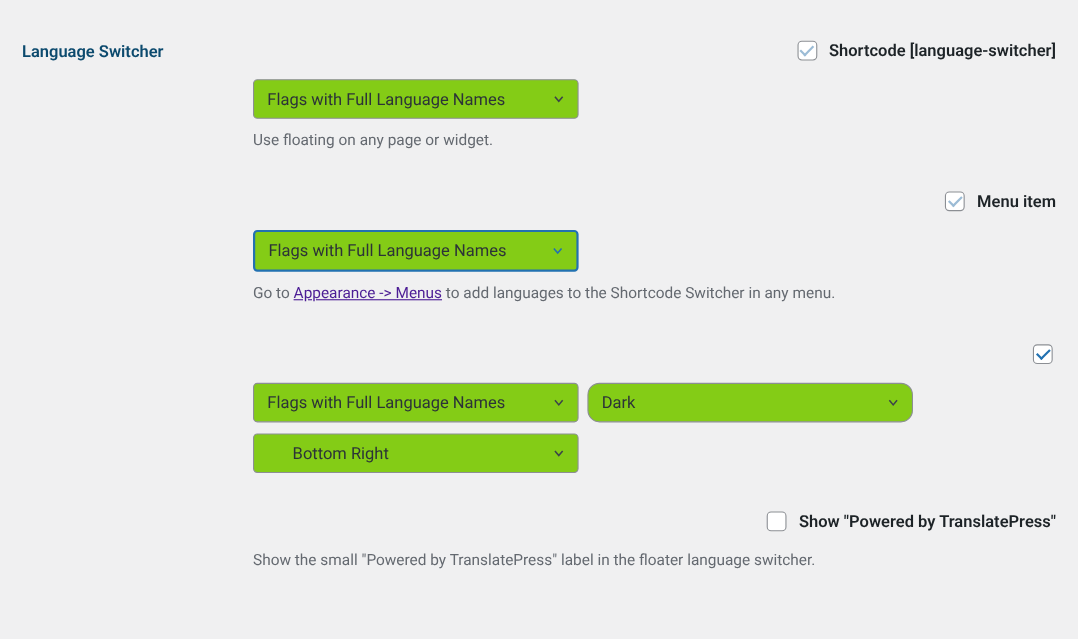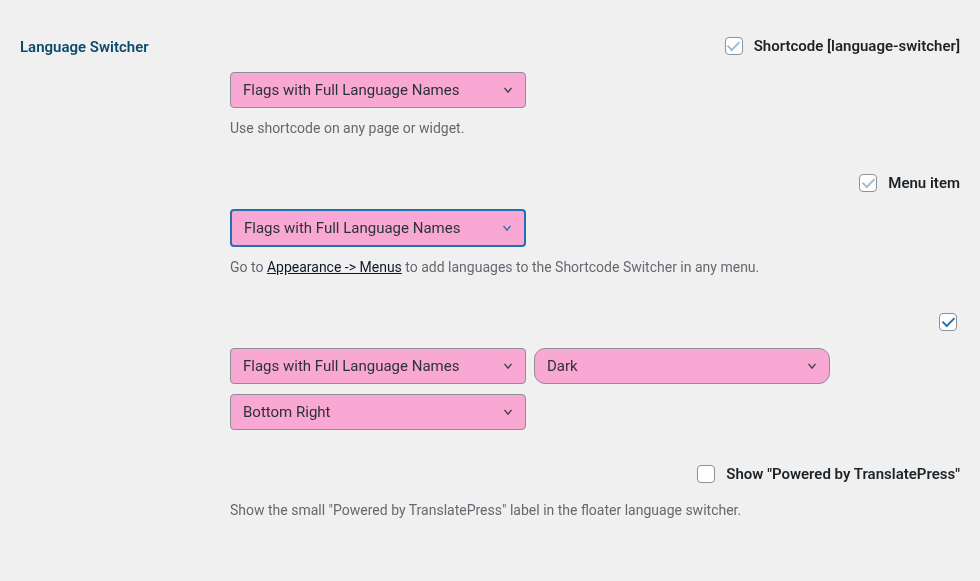--- a/index.html
+++ b/index.html
@@ -76,21 +76,21 @@
     border-color: #9cbcd6;
   }
   .select-row {
     display: flex;
     gap: 8px;
     margin-bottom: 10px;
   }
   .wp-select {
     position: relative;
     display: inline-block;
-    background: #f9a8d4;
+    background: #84cc16;
     border: 1px solid #8c8f94;
     border-radius: 4px;
     height: 36px;
     min-width: 296px;
     cursor: pointer;
   }
   .wp-select.focused {
     border: 2px solid #2271b1;
     height: 38px;
   }
@@ -112,25 +112,25 @@
     pointer-events: none;
   }
   .wp-select .chev svg { display:block; }
   .helper-text {
     color: #646970;
     font-size: 14px;
     margin-top: 8px;
     line-height: 1.5;
   }
   a.wp-link {
-    color: #0f172a;
+    color: #4c1d95;
     text-decoration: underline;
     cursor: pointer;
   }
-  .pos-select { min-width: 296px; }
+  .pos-select { min-width: 296px; padding-left: 23px; }
   .theme-select { min-width: 296px; border-radius: 11px; }
 </style>
 </head>
 <body>
 
 <div class="form-table">
   <div class="label-col">
     <span class="section-label">Language Switcher</span>
   </div>
   <div class="field-col">
@@ -143,21 +143,21 @@
       <div class="select-row">
         <div class="wp-select">
           <span class="sel-val">Flags with Full Language Names</span>
           <span class="chev">
             <svg width="14" height="14" viewBox="0 0 20 20">
                 <path d="M5 7l5 6 5-6" fill="none" stroke="#3c434a" stroke-width="2"></path>
               </svg>
           </span>
         </div>
       </div>
-      <div class="helper-text">Use shortcode on any page or widget.</div>
+      <div class="helper-text">Use floating on any page or widget.</div>
     </div>
 
     <div class="field-block">
       <div class="check-row">
         <input type="checkbox" class="wp-check dim" checked="" style="">
         <span class="chk-label">Menu item</span>
       </div>
       <div class="select-row">
         <div class="wp-select focused">
           <span class="sel-val">Flags with Full Language Names</span>

